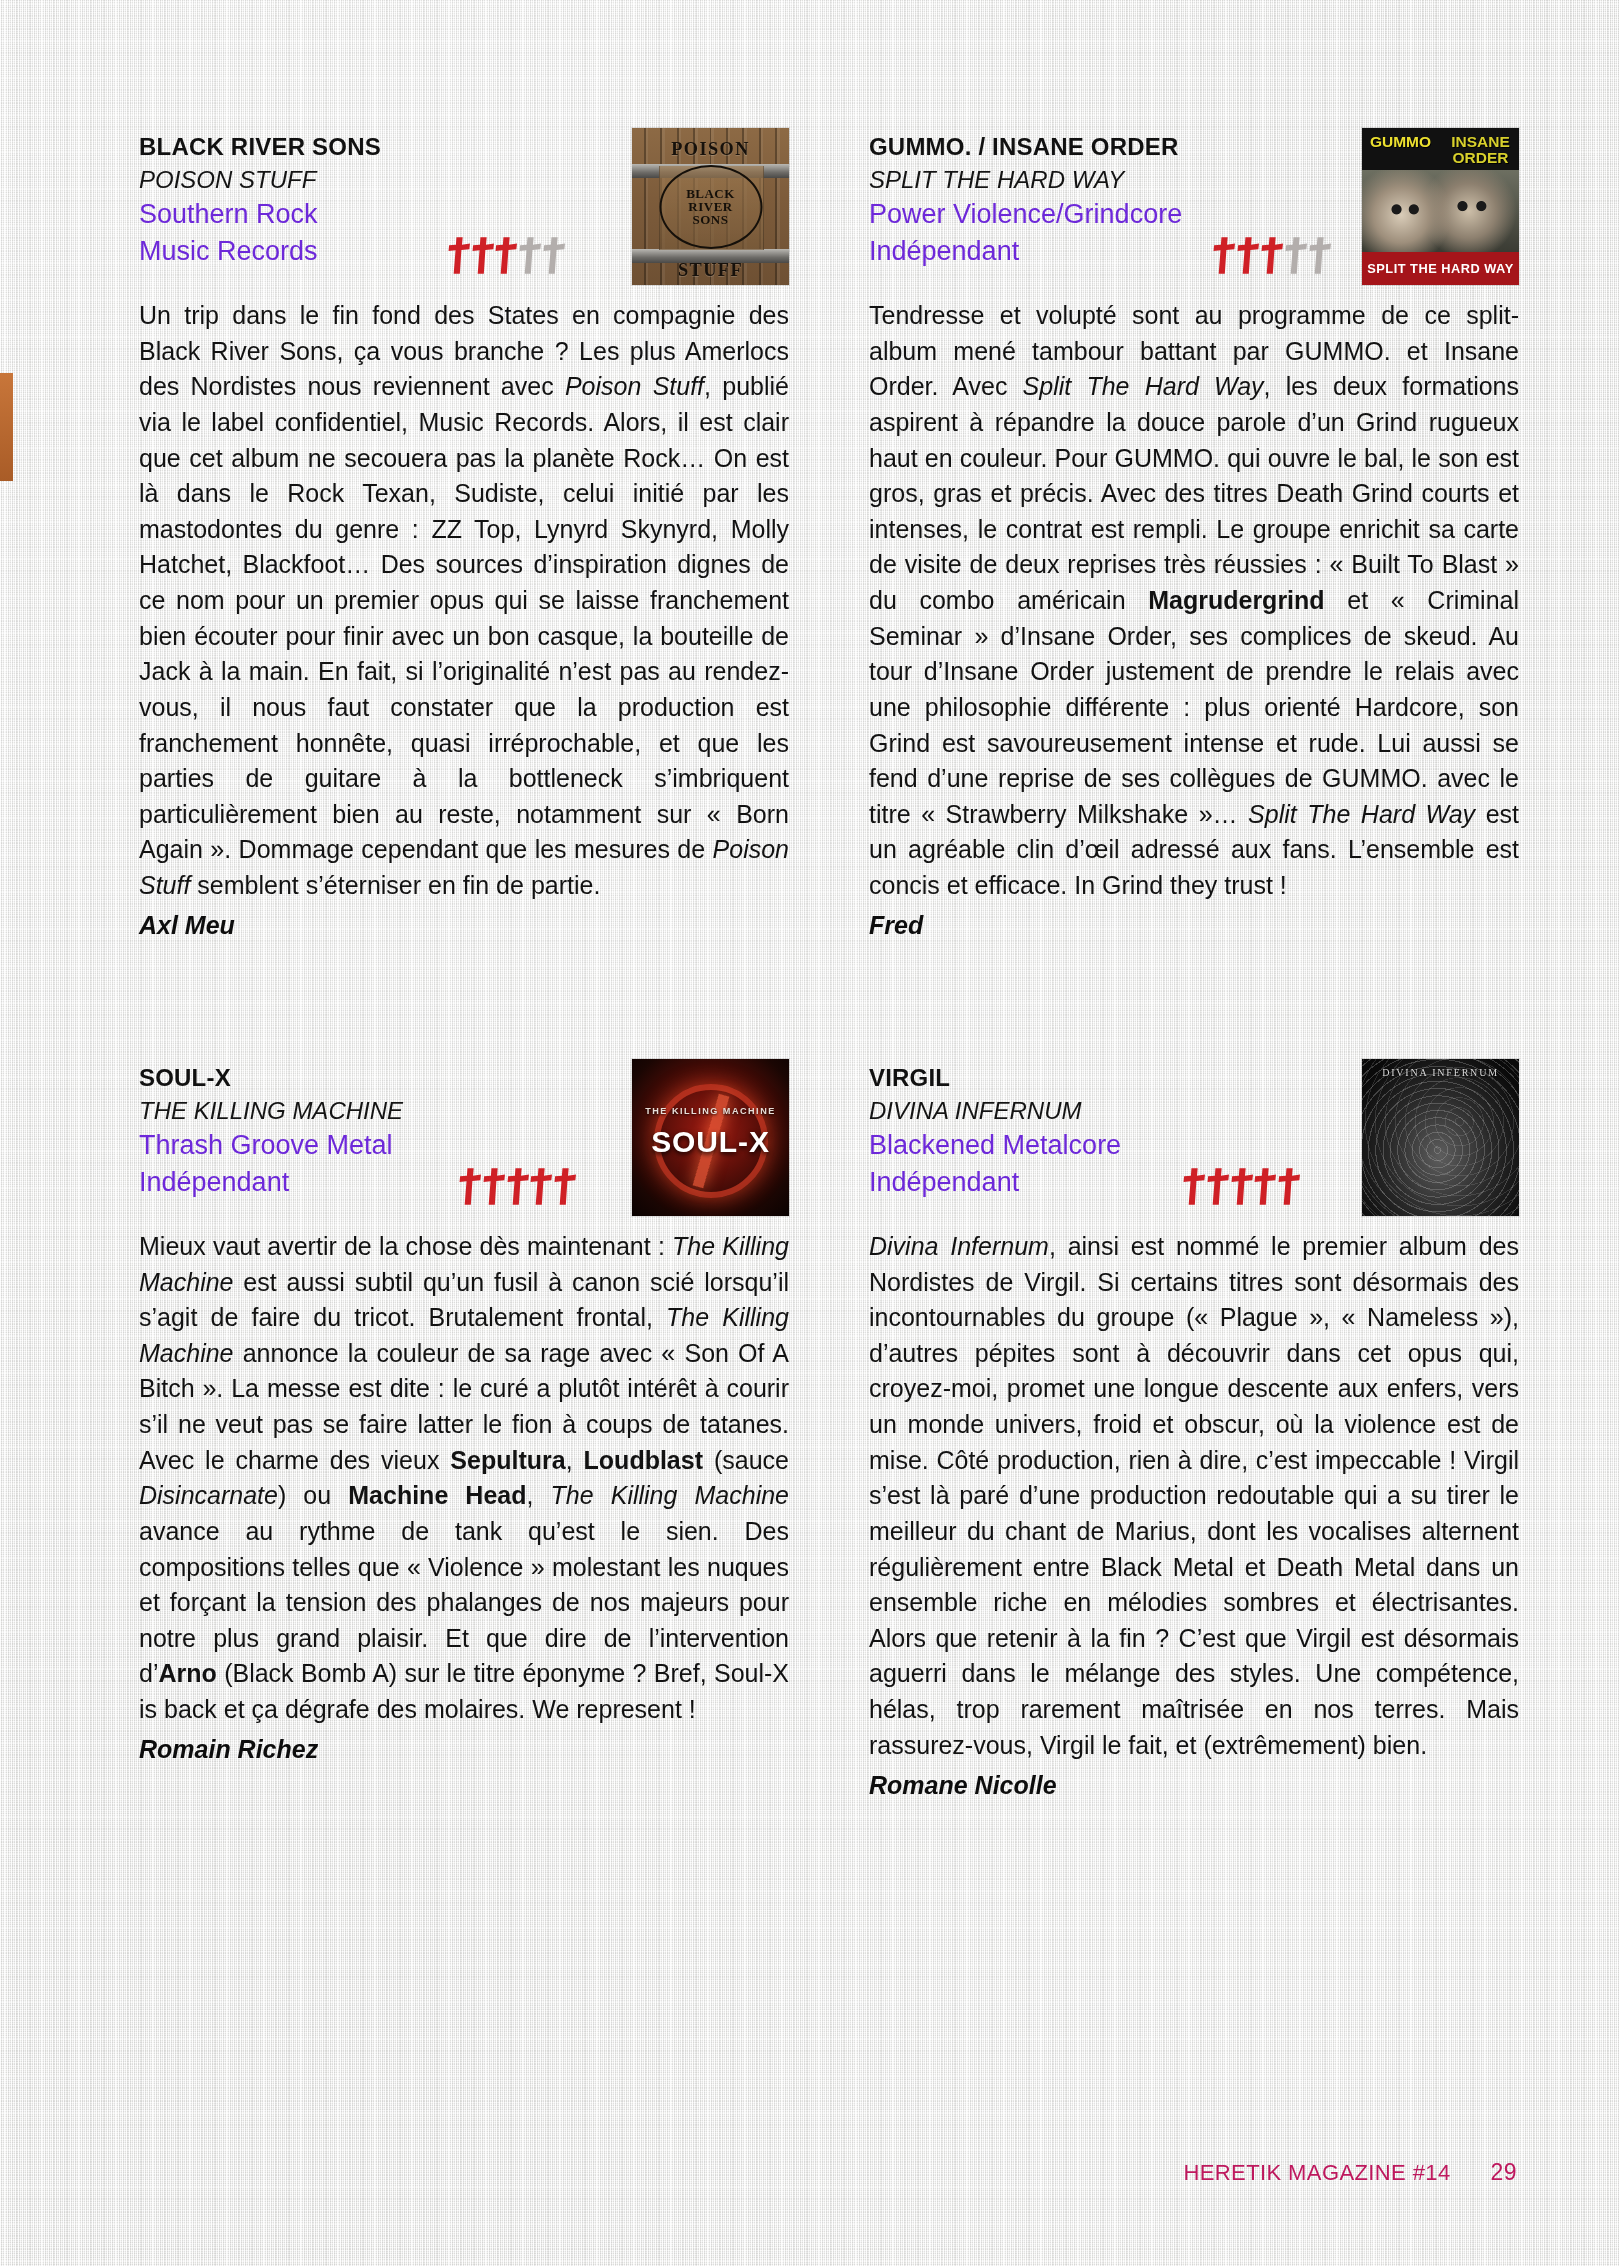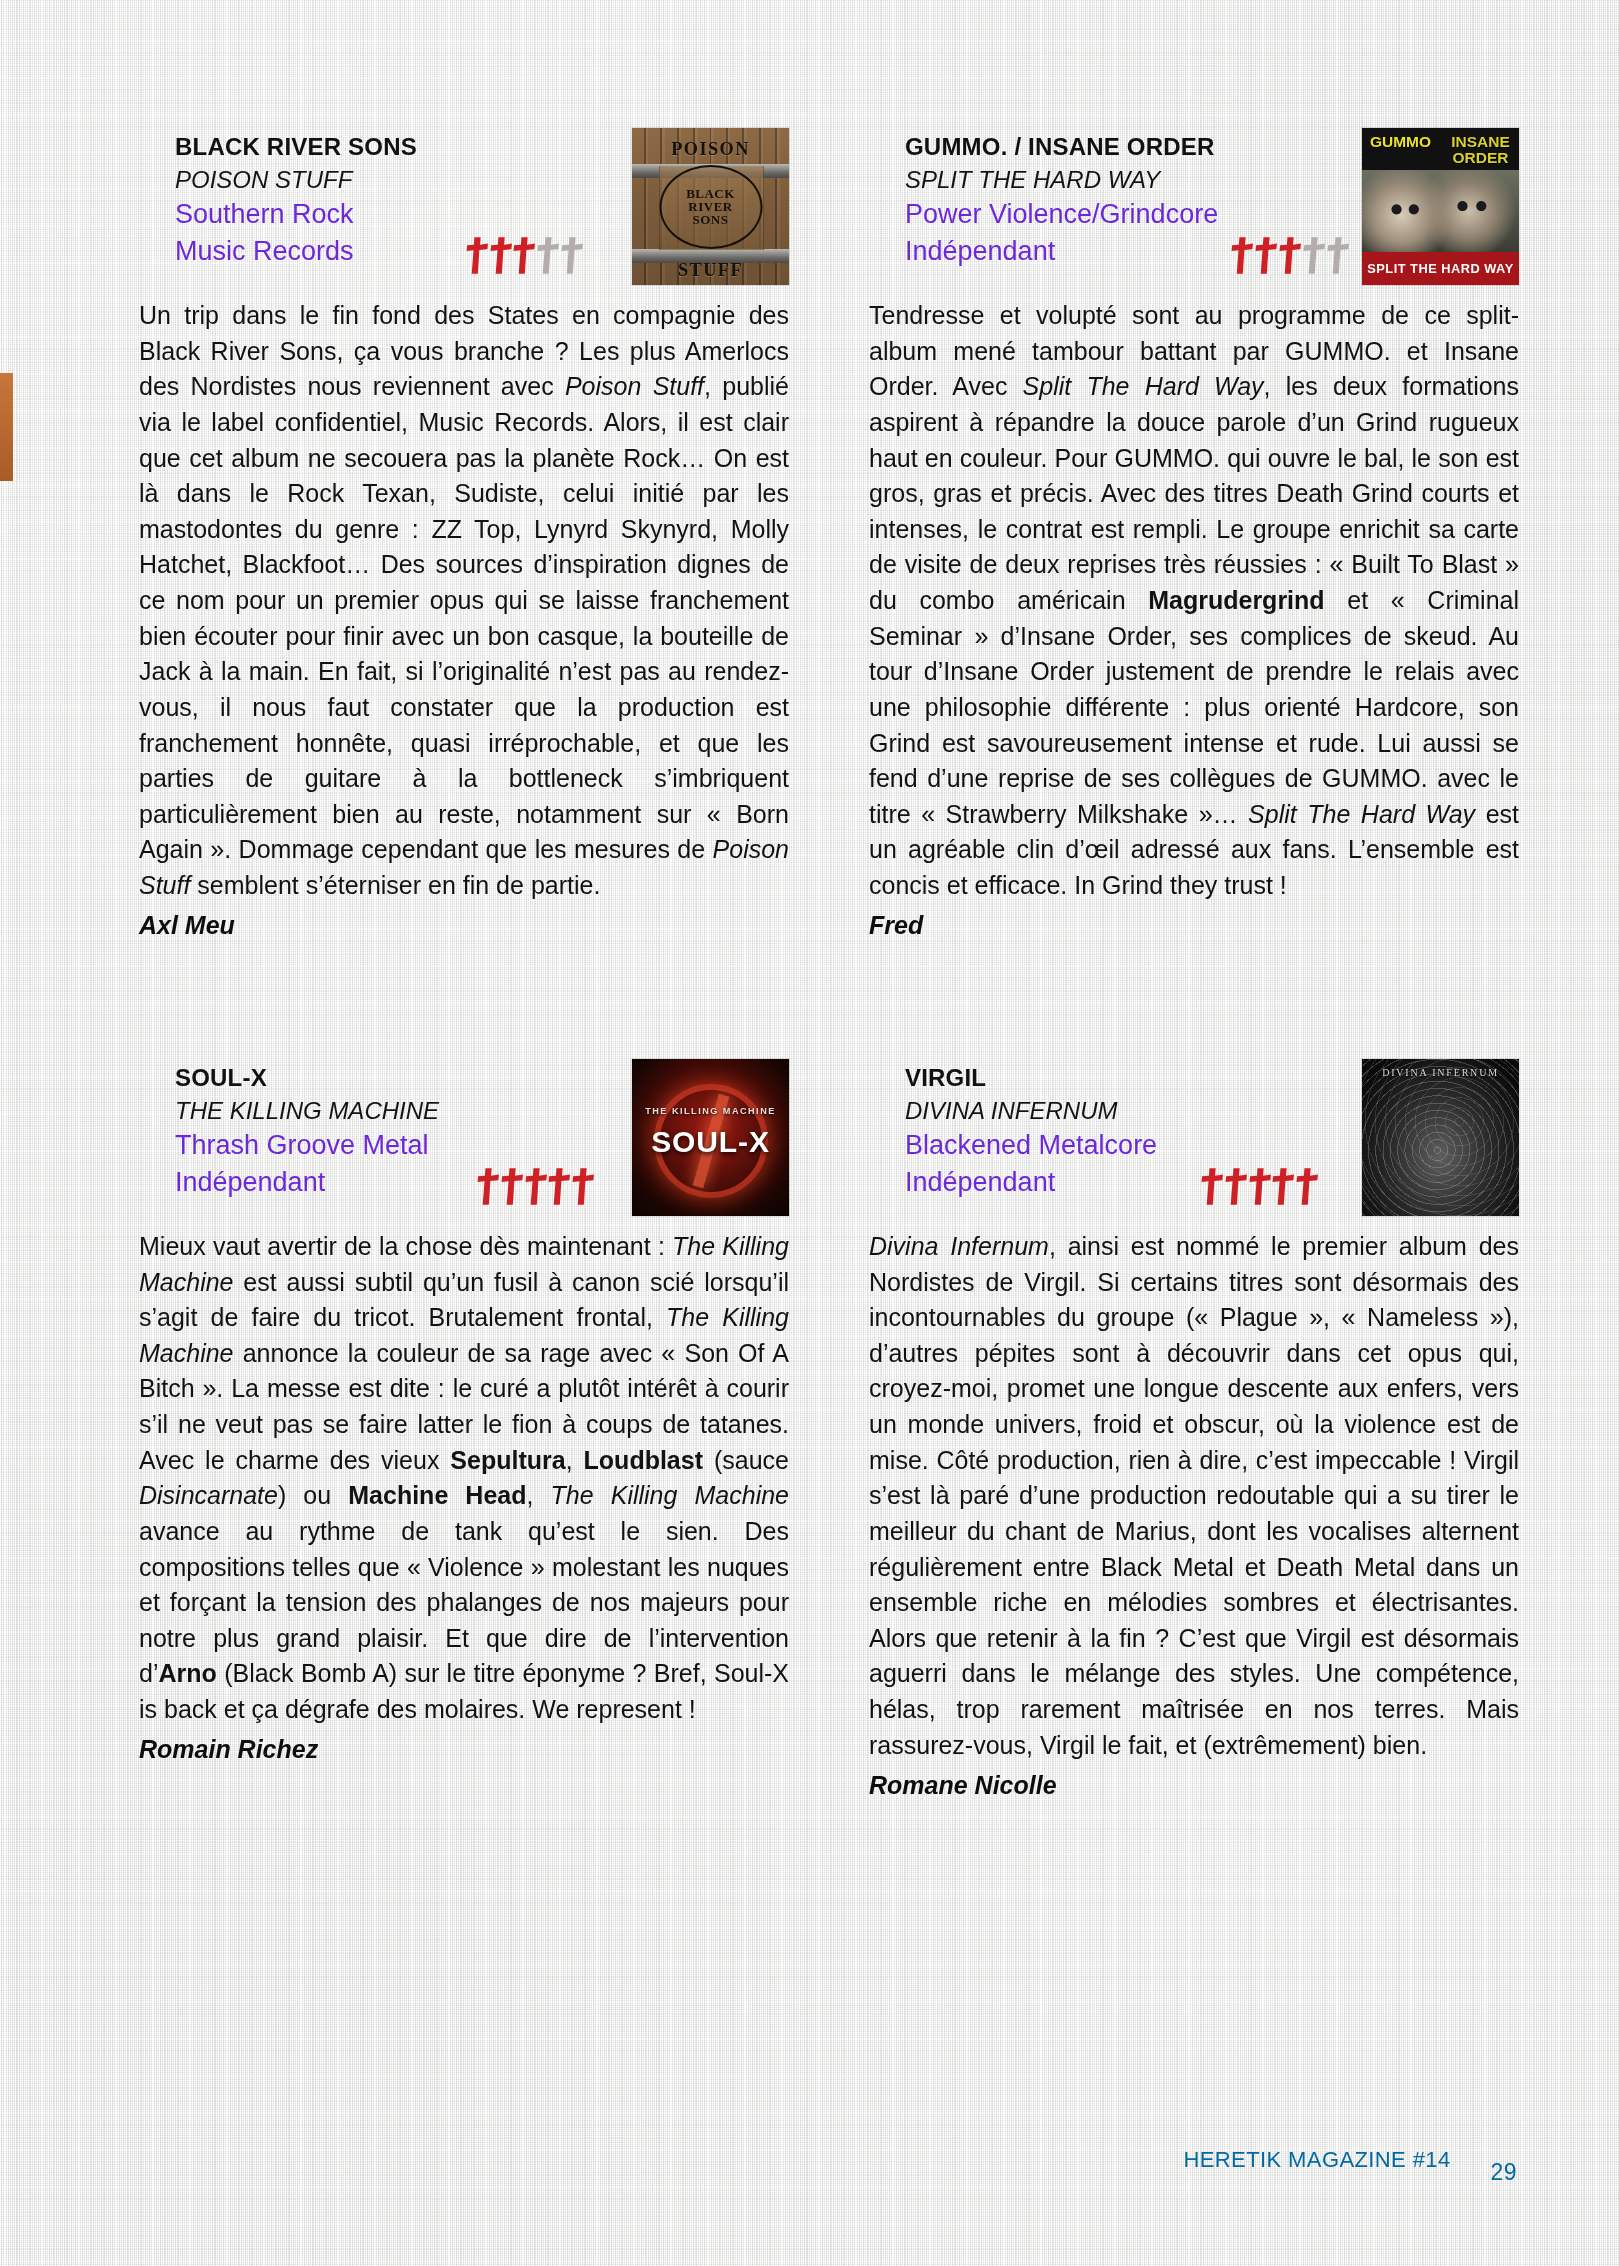--- a/index.html
+++ b/index.html
@@ -85,21 +85,20 @@
   
   .rev-head {
     display: flex;
     justify-content: space-between;
     align-items: flex-start;
     height: 146px;
   }
   .rev-meta {
     padding-top: 1.8px;
     flex: 0 0 auto;
-    margin-left: 36px;
   }
   .band {
     font-size: 24px;
     font-weight: bold;
     letter-spacing: 0.2px;
     color: #111;
     line-height: 1.38;
     white-space: nowrap;
   }
   .album {
@@ -163,24 +162,24 @@
     text-align: left;
     color: #0d0d0d;
   }
 
   
   .footer {
     position: absolute;
     right: 102px;
     bottom: 80px;
     display: flex;
-    align-items: flex-start;
+    align-items: flex-end;
     gap: 40px;
     font-size: 22px;
-    color: #0369a1;
+    color: #be185d;
     letter-spacing: 0.4px;
   }
   .folio { font-size: 23px; margin-top: 12px; }
 
   
 
   
   .cover-barrel {
     background: linear-gradient(180deg, #8d6a45 0%, #7d5c3b 45%, #6e5033 100%);
   }

